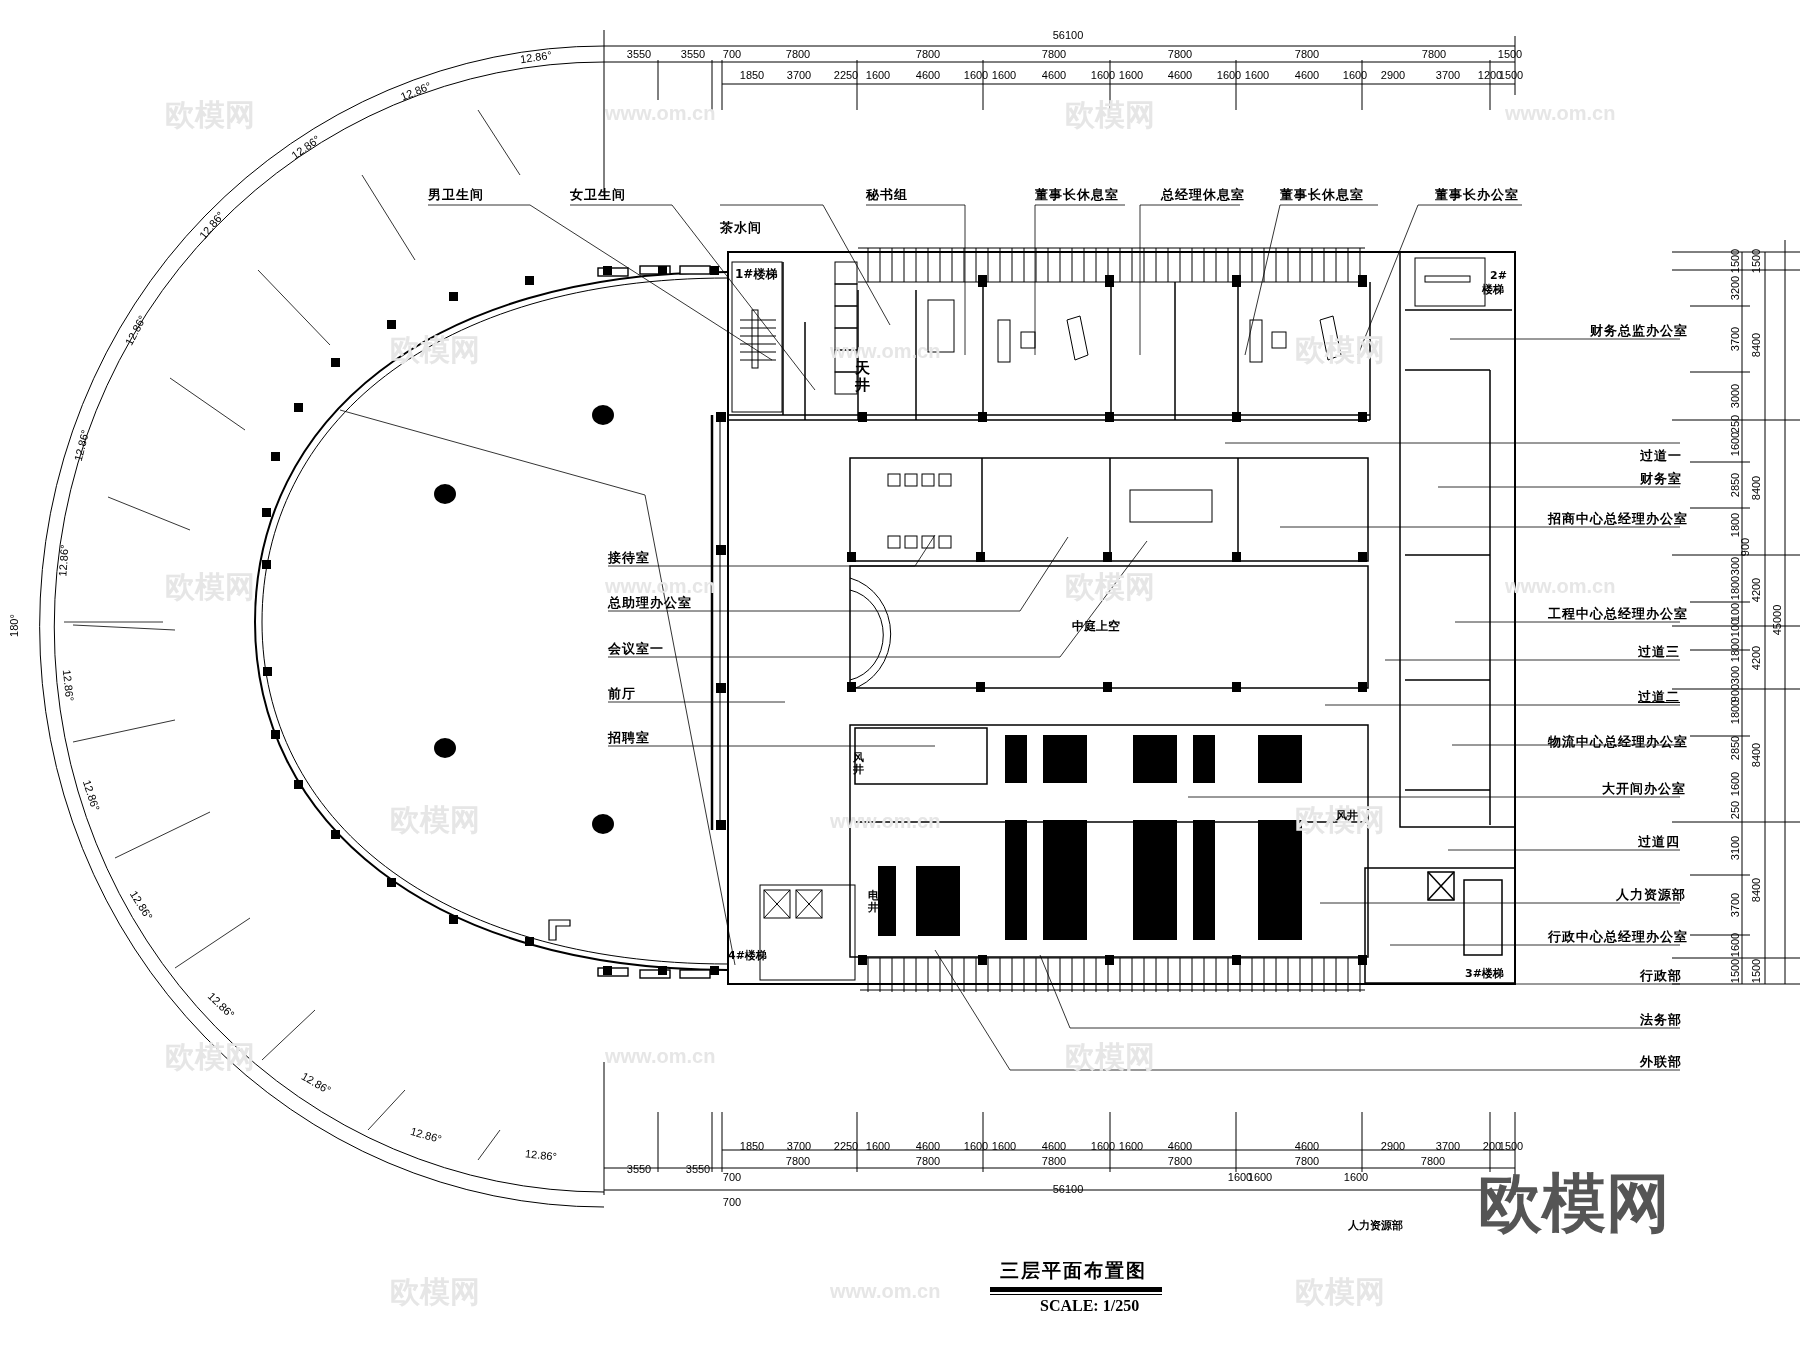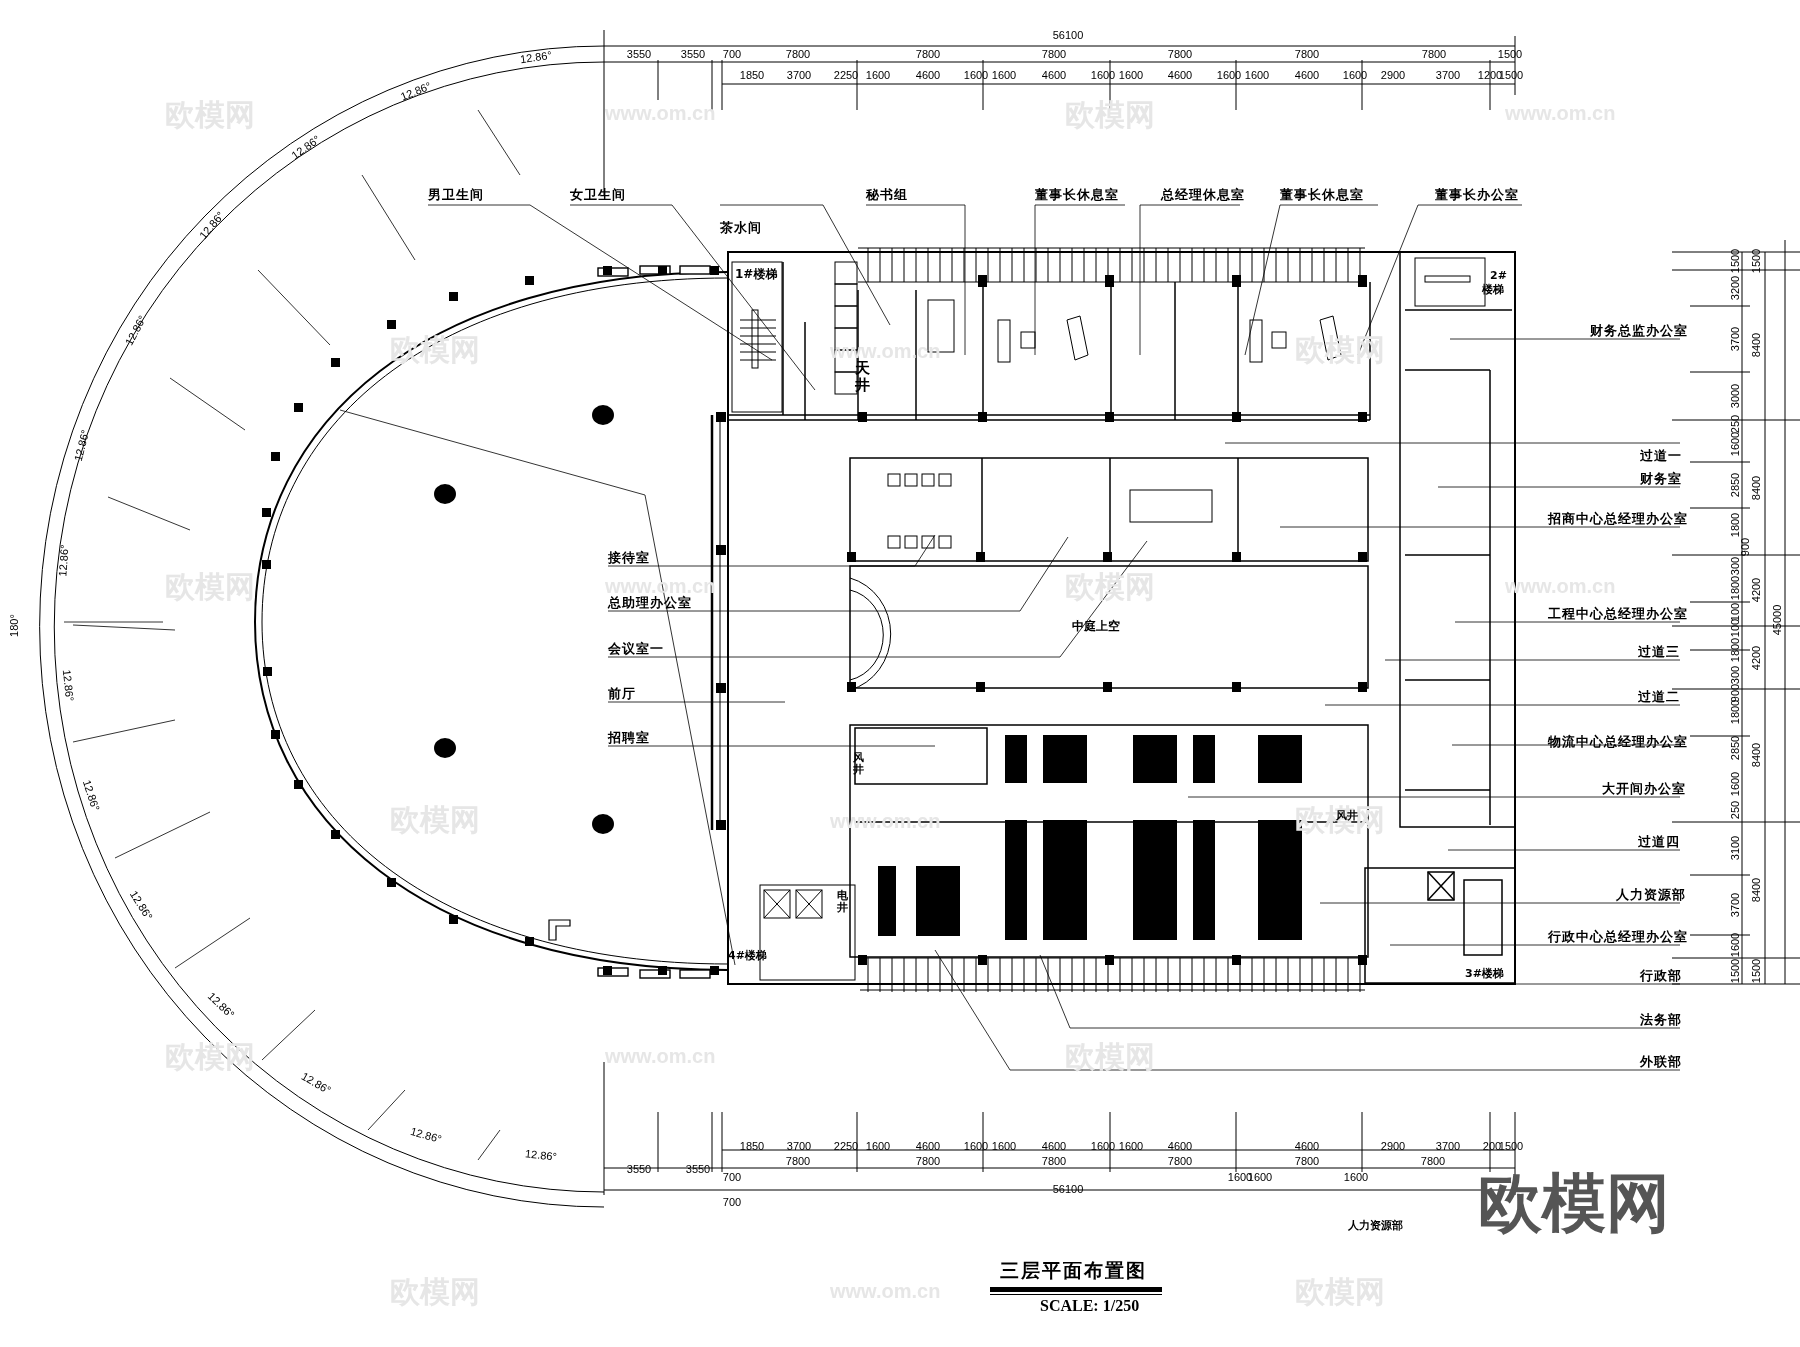--- a/index.html
+++ b/index.html
@@ -493,40 +493,40 @@
 <div class="lbl" style="left:608px;top:642px;">会议室一</div>
 <div class="lbl" style="left:608px;top:687px;">前厅</div>
 <div class="lbl" style="left:608px;top:731px;">招聘室</div>
 
 <div class="lbl lbl-r" style="right:112px;top:324px;">财务总监办公室</div>
 <div class="lbl lbl-r" style="right:118px;top:428px;margin-top:21px;">过道一</div>
 <div class="lbl lbl-r" style="right:118px;top:472px;">财务室</div>
 <div class="lbl lbl-r" style="right:112px;top:512px;">招商中心总经理办公室</div>
 <div class="lbl lbl-r" style="right:112px;top:607px;">工程中心总经理办公室</div>
 <div class="lbl lbl-r" style="right:120px;top:645px;">过道三</div>
-<div class="lbl lbl-r" style="right:120px;top:690px;">过道二</div>
+<div class="lbl lbl-r" style="right:120px;top:690px;text-decoration:underline;">过道二</div>
 <div class="lbl lbl-r" style="right:112px;top:735px;">物流中心总经理办公室</div>
 <div class="lbl lbl-r" style="right:114px;top:782px;">大开间办公室</div>
 <div class="lbl lbl-r" style="right:120px;top:835px;">过道四</div>
 <div class="lbl lbl-r" style="right:114px;top:888px;">人力资源部</div>
 <div class="lbl lbl-r" style="right:112px;top:930px;">行政中心总经理办公室</div>
 <div class="lbl lbl-r" style="right:118px;top:969px;">行政部</div>
 <div class="lbl lbl-r" style="right:118px;top:1013px;">法务部</div>
 <div class="lbl lbl-r" style="right:118px;top:1055px;">外联部</div>
 
 <div class="room-in" style="left:1072px;top:620px;">中庭上空</div>
 <div class="room-in" style="left:735px;top:268px;">1#楼梯</div>
 <div class="room-in" style="left:1490px;top:270px;font-size:11px;">2#</div>
 <div class="room-in" style="left:1482px;top:284px;font-size:11px;">楼梯</div>
 <div class="room-in" style="left:1465px;top:968px;font-size:11px;">3#楼梯</div>
 <div class="room-in" style="left:728px;top:950px;font-size:11px;">4#楼梯</div>
 <div class="room-in" style="left:855px;top:360px;font-size:15px;width:12px;white-space:normal;">天井</div>
 <div class="room-in" style="left:853px;top:752px;font-size:11px;width:12px;white-space:normal;">风井</div>
 <div class="room-in" style="left:1336px;top:810px;font-size:11px;">风井</div>
-<div class="room-in" style="left:837px;top:890px;font-size:11px;width:12px;white-space:normal;">电井</div>
+<div class="room-in" style="left:868px;top:890px;font-size:11px;width:12px;white-space:normal;">电井</div>
 <div class="room-in" style="left:1348px;top:1220px;font-size:11px;">人力资源部</div>
 
 <div class="ang" style="left:520px;top:52px;transform:rotate(-8deg);">12.86°</div>
 <div class="ang" style="left:400px;top:86px;transform:rotate(-22deg);">12.86°</div>
 <div class="ang" style="left:290px;top:142px;transform:rotate(-36deg);">12.86°</div>
 <div class="ang" style="left:196px;top:220px;transform:rotate(-50deg);">12.86°</div>
 <div class="ang" style="left:120px;top:325px;transform:rotate(-62deg);">12.86°</div>
 <div class="ang" style="left:66px;top:440px;transform:rotate(-76deg);">12.86°</div>
 <div class="ang" style="left:48px;top:555px;transform:rotate(-86deg);">12.86°</div>
 <div class="ang" style="left:3px;top:620px;transform:rotate(-90deg);">180°</div>

